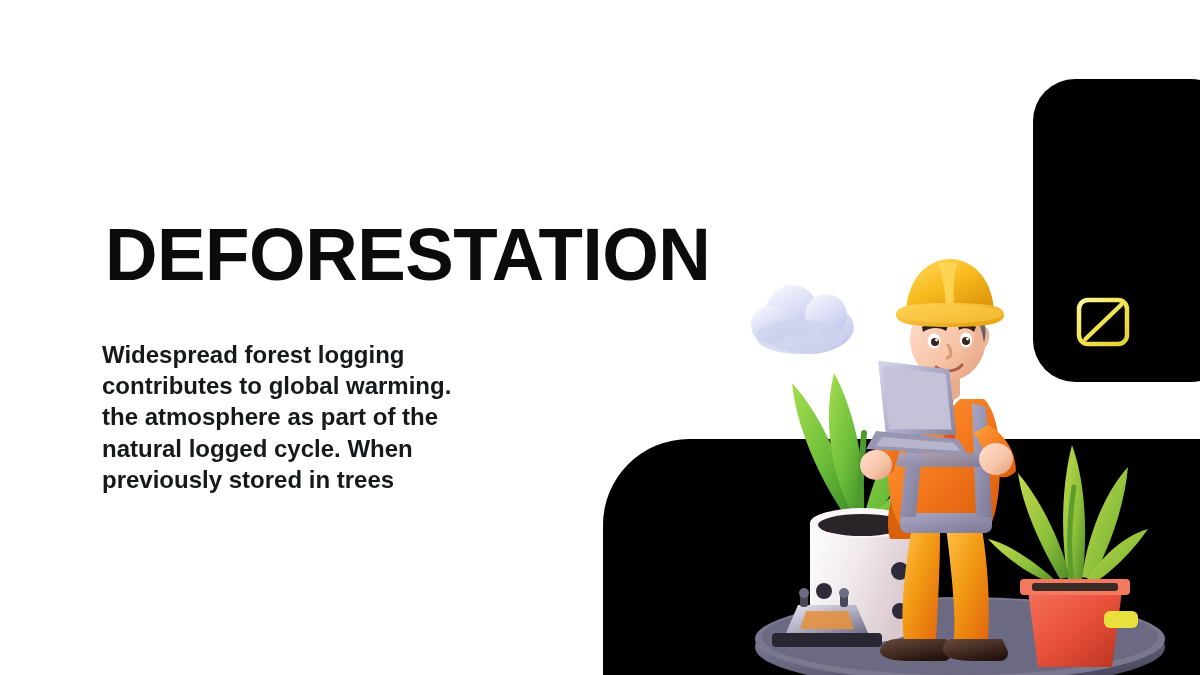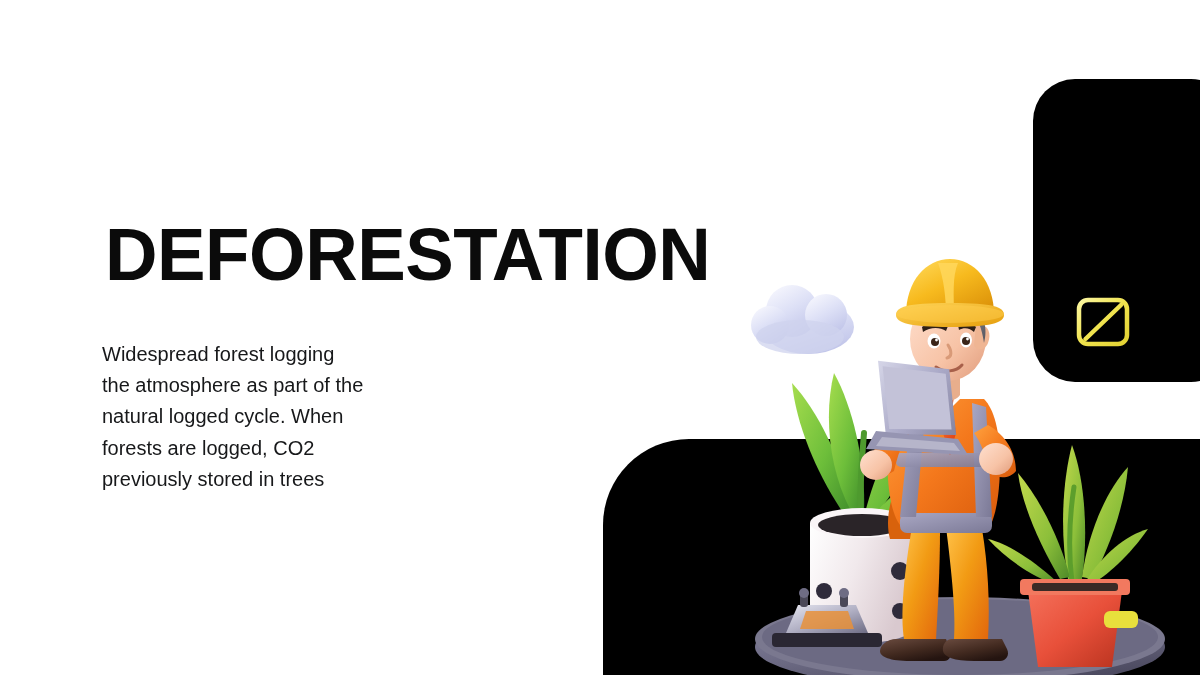--- a/index.html
+++ b/index.html
@@ -60,24 +60,24 @@
     font-family: "Liberation Sans", sans-serif;
     transform: scaleX(0.97);
     transform-origin: left center;
     white-space: nowrap;
   }
   .body-copy {
     position: absolute;
     left: 102px;
     top: 332px;
     width: 430px;
-    font-size: 20px;
+    font-size: 24px;
     line-height: 31.2px;
     color: #17181a;
-    font-weight: 400;
+    font-weight: 700;
     font-family: "Liberation Sans", sans-serif;
   }
   .body-copy .ln { display: block; white-space: nowrap; }
 
   
   .illustration {
     position: absolute;
     left: 700px;
     top: 180px;
     width: 500px;
@@ -105,23 +105,23 @@
       </defs>
       <rect x="4" y="4" width="48" height="44" rx="9" ry="9" fill="none" stroke="url(#logoGrad)" stroke-width="4.5"></rect>
       <line x1="10.5" y1="43" x2="46" y2="9" stroke="url(#logoGrad)" stroke-width="4.5" stroke-linecap="round"></line>
     </svg>
   </div>
 
   <div class="page-title">DEFORESTATION</div>
 
   <div class="body-copy">
     <span class="ln">Widespread forest logging</span>
+    <span class="ln">contributes to global warming.</span>
     <span class="ln">the atmosphere as part of the</span>
     <span class="ln">natural logged cycle. When</span>
-    <span class="ln">forests are logged, CO2</span>
     <span class="ln">previously stored in trees</span>
   </div>
 
   <div class="illustration">
     <svg viewBox="0 0 500 495" width="500" height="495" aria-hidden="true">
       <defs>
         <linearGradient id="gCloud" x1="0" y1="0" x2="0.6" y2="1">
           <stop offset="0%" stop-color="#FBFBFF"></stop>
           <stop offset="55%" stop-color="#DDE0F6"></stop>
           <stop offset="100%" stop-color="#C3C7EA"></stop>

